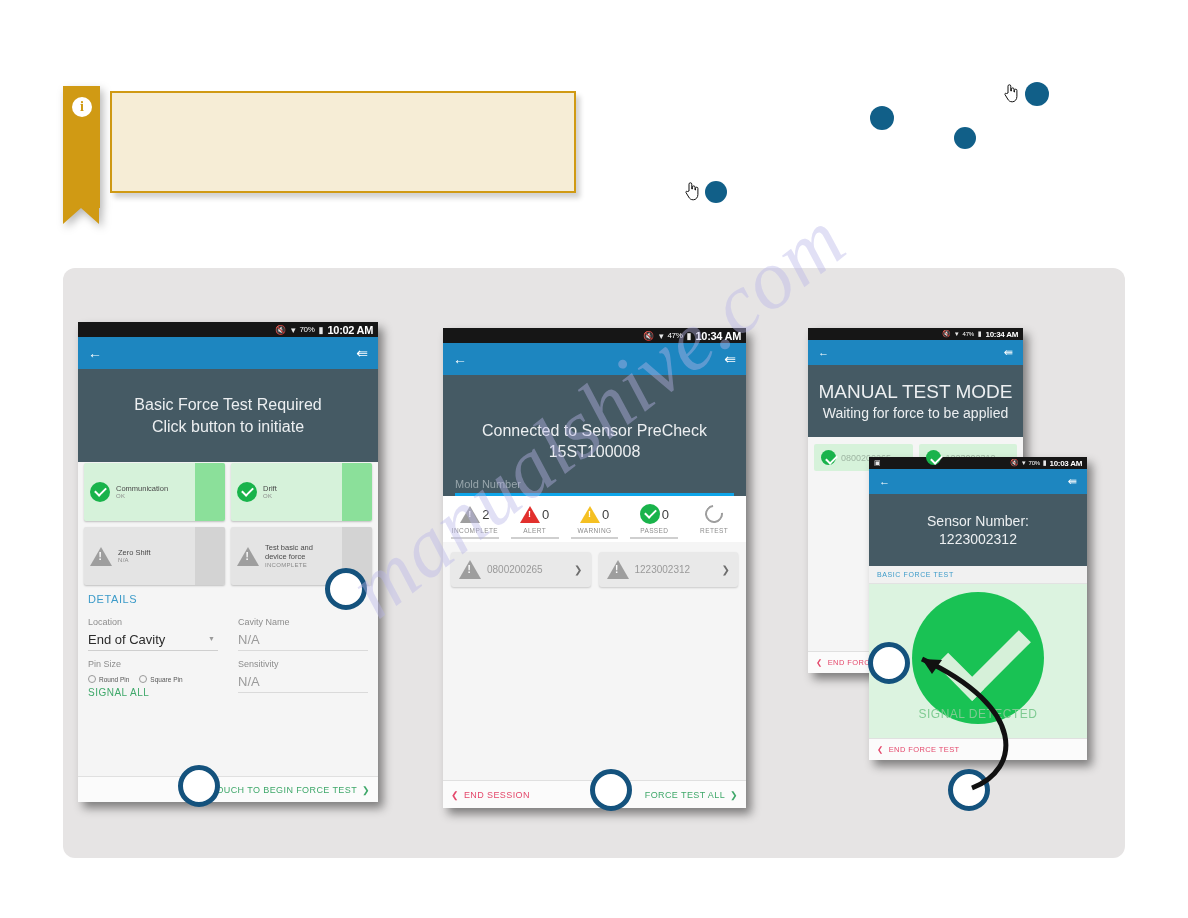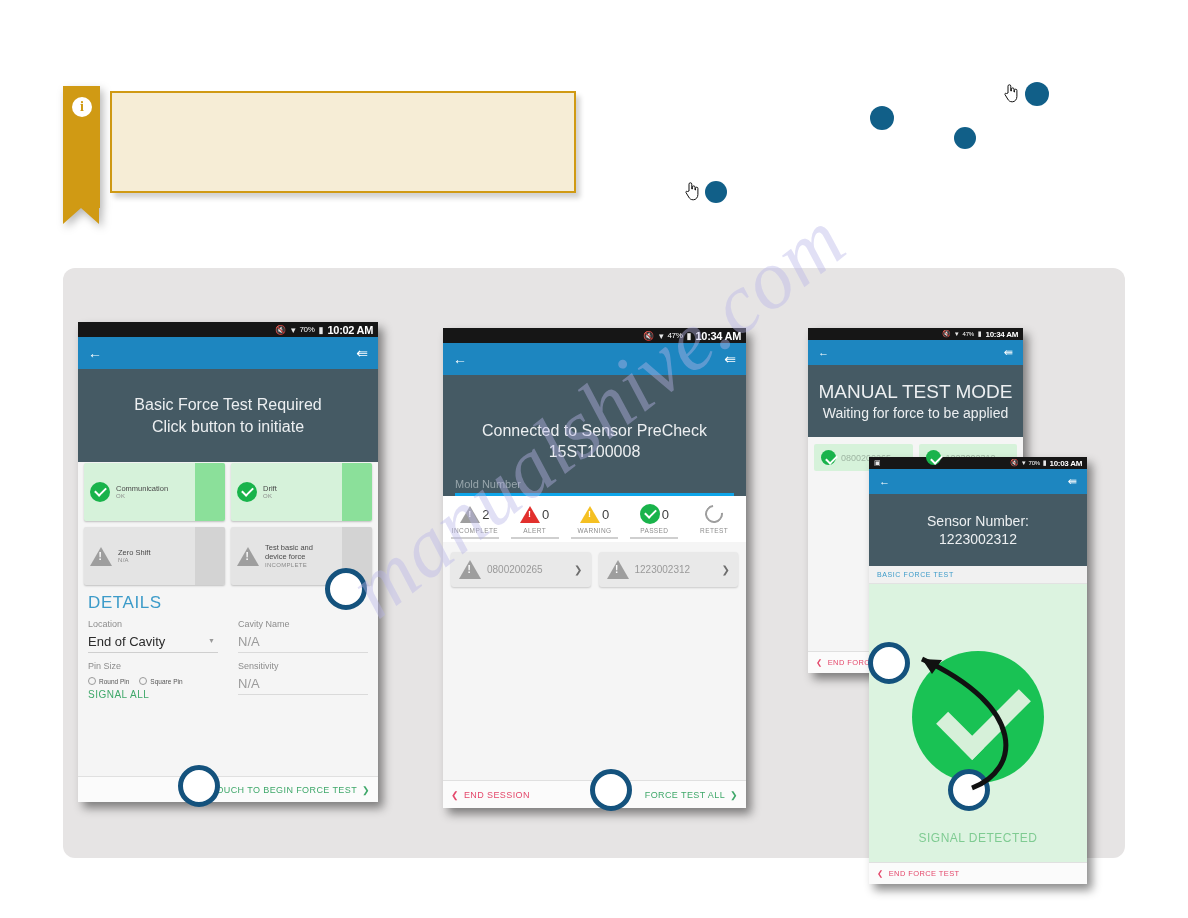--- a/index.html
+++ b/index.html
@@ -144,21 +144,21 @@
     border-left: 11px solid transparent; border-right: 11px solid transparent;
     border-bottom: 19px solid #9e9e9e;
   }
   .ico-warn:after {
     content: "!"; position: absolute; left: -2.5px; top: 5px;
     color: #fff; font-size: 10px; font-weight: bold; line-height: 1;
   }
 
   
   .details { padding: 8px 10px 0; }
-  .det-title { color: #3c9bc9; font-size: 17px; letter-spacing: .6px; }
+  .det-title { color: #3c9bc9; font-size: 11px; letter-spacing: .6px; margin-bottom: 6px; }
   .det-grid { display: grid; grid-template-columns: 1fr 1fr; gap: 2px 20px; }
   .lbl { font-size: 9px; color: #8d8d8d; margin-top: 6px; }
   .fld {
     font-size: 13px; color: #2b2b2b; padding: 5px 0 3px;
     border-bottom: 1px solid #cfcfcf; position: relative;
   }
   .fld.ph { color: #9b9b9b; border-bottom: 1px solid #dadada; }
   .caret { position: absolute; right: 3px; top: 8px; font-size: 7px; color: #9a9a9a; }
   .radios { display: flex; gap: 10px; margin-top: 6px; align-items: center; }
   .radio { display: flex; align-items: center; gap: 3px; font-size: 6.5px; color: #555; }
@@ -475,21 +475,21 @@
   </div>
   <div style="flex:1;"></div>
   <div class="footbar" style="height:22px;">
     <span class="fb-left" style="font-size:7.5px;">
       <span>❮</span>
       <span>END FORCE</span>
     </span>
   </div>
 </div>
 
-<div class="phone" style="left:869px; top:457px; width:218px; height:427px;">
+<div class="phone" style="left:869px; top:457px; width:218px; height:303px;">
   <div class="statusbar" style="height:12px; justify-content:space-between;">
     <span class="sb-ic" style="font-size:7px;">▣</span>
     <span style="display:flex;align-items:center;gap:3px;">
       <span class="sb-ic" style="font-size:7px;">🔇</span>
       <span class="sb-ic" style="font-size:7px;">▾</span>
       <span class="sb-batt" style="font-size:6px;">70%</span>
       <span class="sb-ic" style="font-size:7px;">▮</span>
       <span class="sb-time" style="font-size:8px;">10:03 AM</span>
     </span>
   </div>

